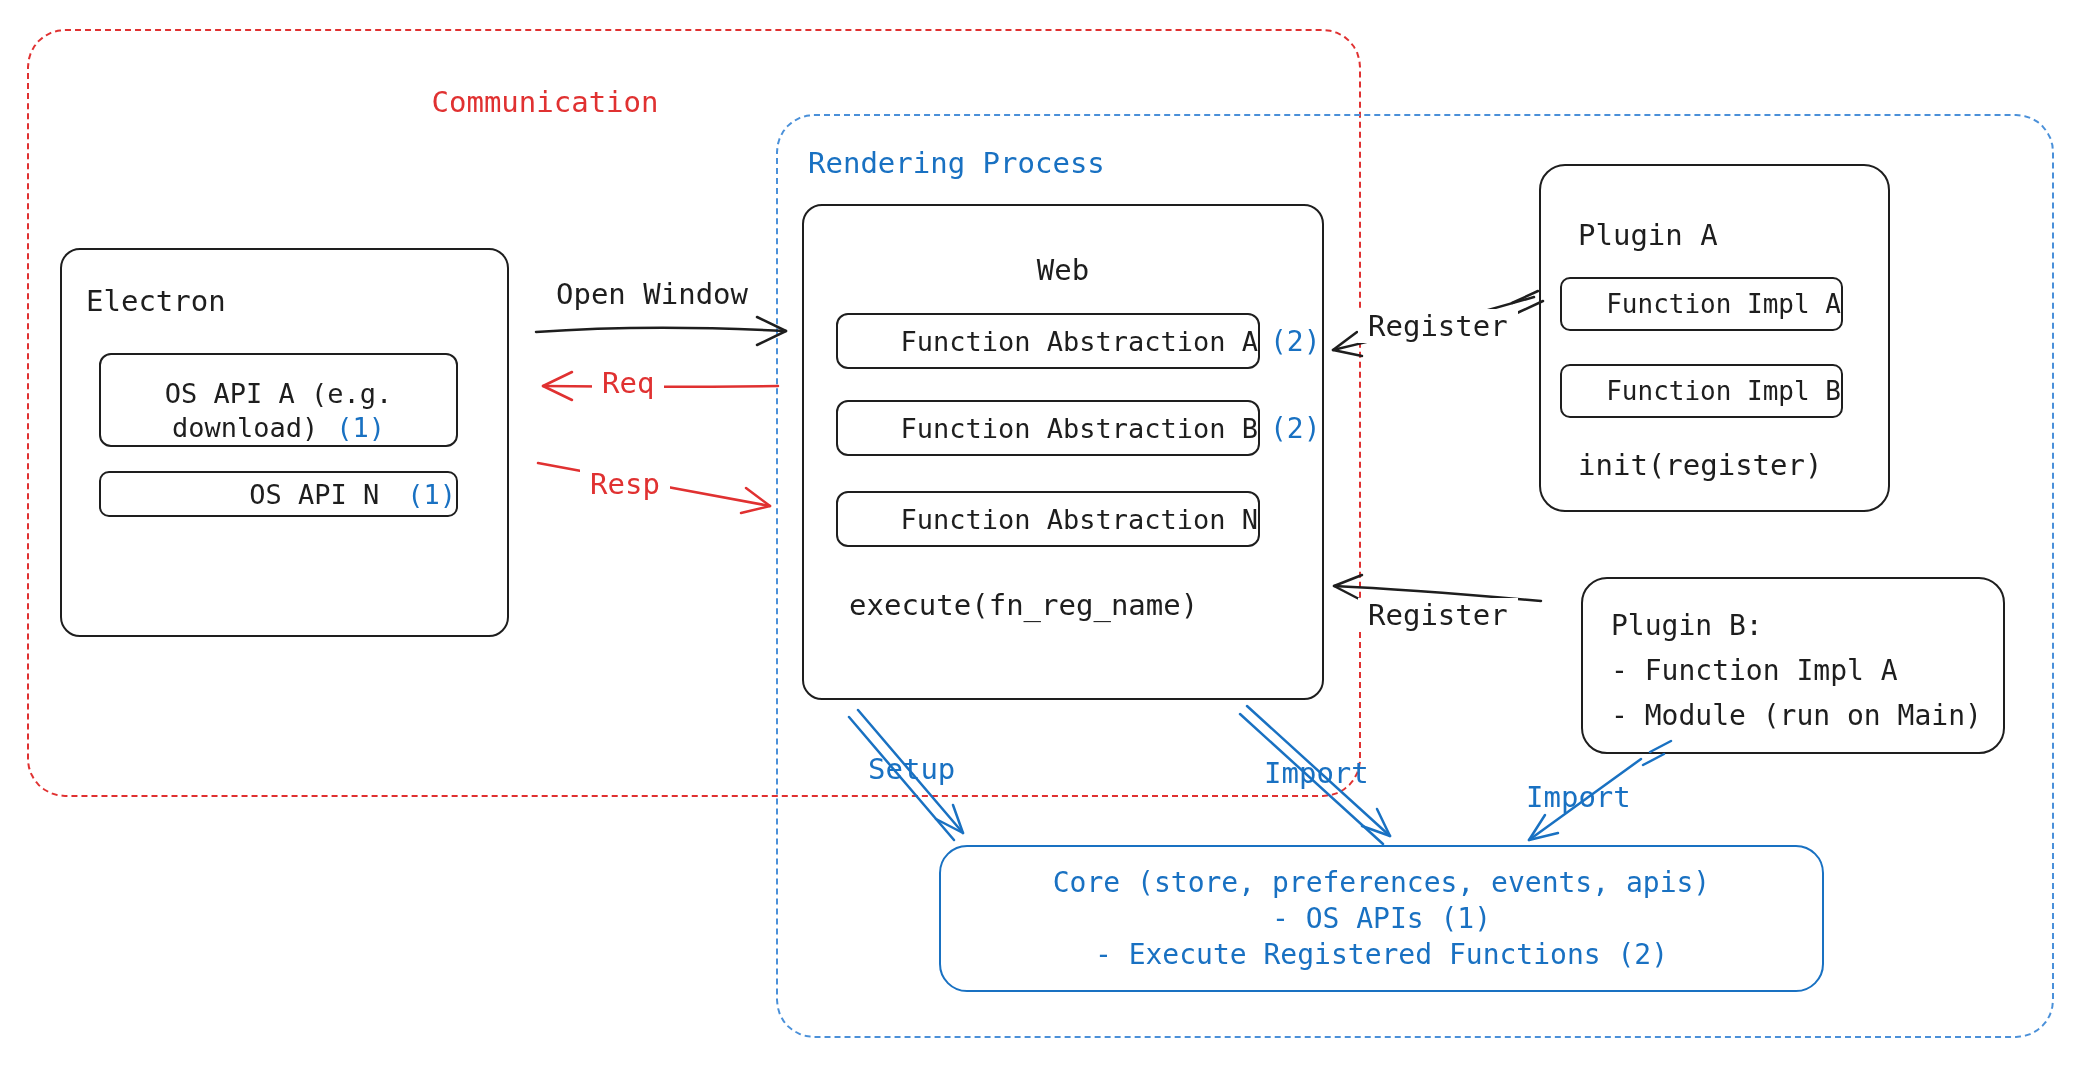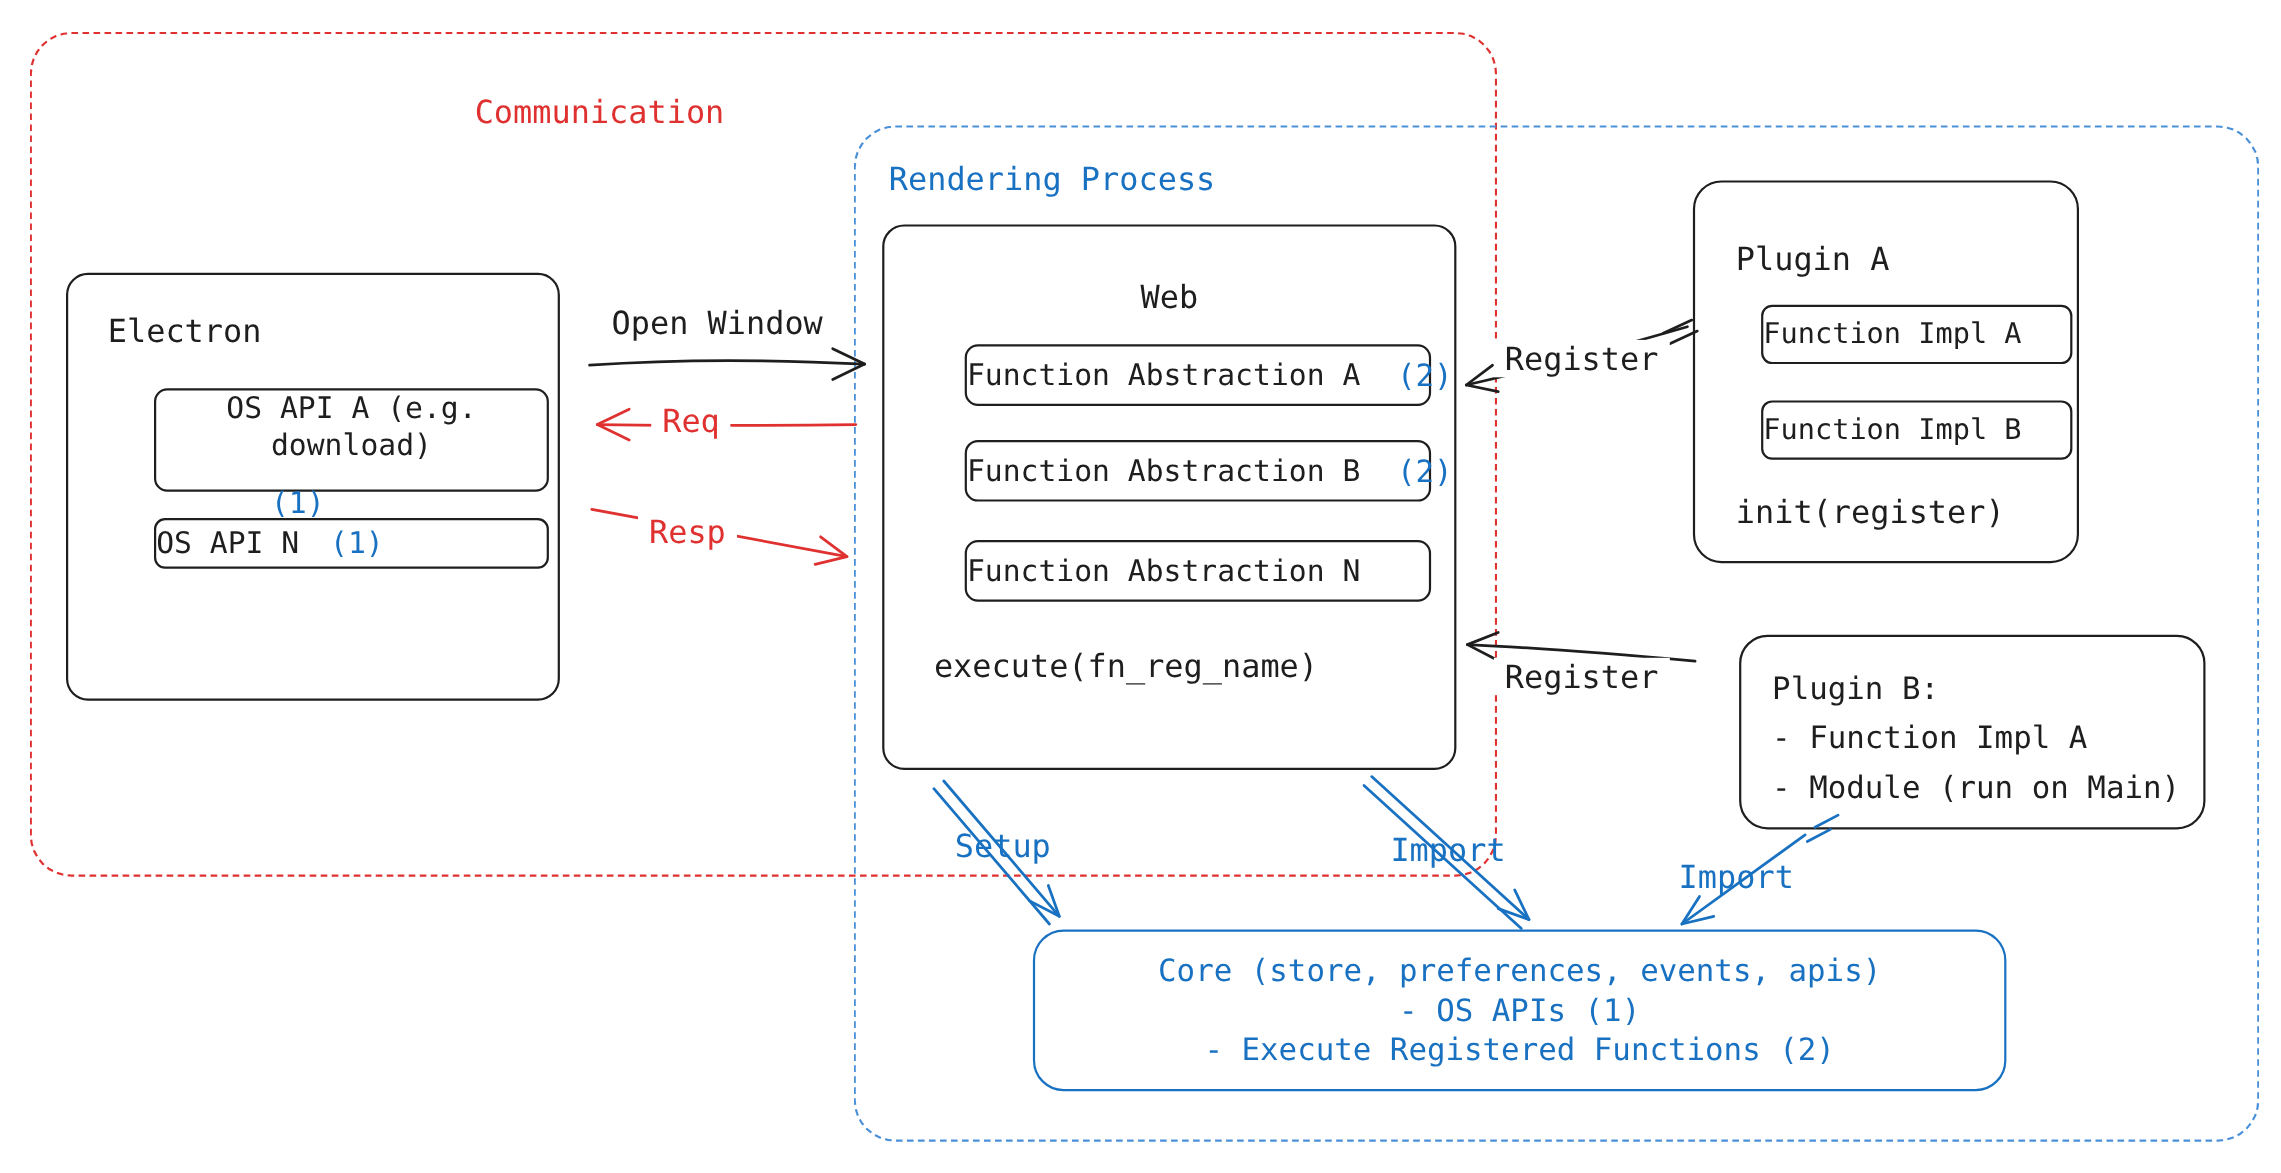--- a/index.html
+++ b/index.html
@@ -10,22 +10,22 @@
   }
   .canvas { position:relative; width:2074px; height:1066px; background:#ffffff; overflow:hidden; }
   .abs { position:absolute; }
 
   .region-red  { border:2.5px dashed #e03131; border-radius:38px; z-index:1; }
   .region-blue { border:2.5px dashed #4a90d9; border-radius:38px; z-index:1; }
 
   .solid-box { border:2.5px solid #1e1e1e; border-radius:20px; background:transparent; z-index:2; }
   .item-box  {
     border:2.5px solid #1e1e1e; border-radius:12px; background:transparent;
-    display:flex; align-items:center; justify-content:flex-start;
-    font-size:27px; white-space:nowrap; z-index:3;margin-left:41px;
+    display:flex; align-items:center; justify-content:flex-end;
+    font-size:27px; white-space:nowrap; z-index:3;
   }
 
   .core-box {
     border:2.5px solid #1971c2; border-radius:28px;
     display:flex; flex-direction:column; align-items:center; justify-content:center;
     color:#1971c2; font-size:28px; line-height:36px; text-align:center; z-index:2;
   }
 
   .red  { color:#e03131; }
   .blue { color:#1971c2; }
@@ -46,24 +46,24 @@
 
   <div class="abs region-red" style="left:27px; top:29px; width:1334px; height:768px;"></div>
   <div class="abs region-blue" style="left:776px; top:114px; width:1278px; height:924px;"></div>
 
   <div class="abs label red" style="left:395px; top:84px; width:300px; text-align:center; line-height:36px;">
     <div>Communication</div>
   </div>
   <div class="abs label blue" style="left:808px; top:146px;">Rendering Process</div>
 
   <div class="abs solid-box" style="left:60px; top:248px; width:449px; height:389px;">
-    <div class="abs label" style="left:36px; top:34px;">Electron</div>
+    <div class="abs label" style="left:24px; top:34px;">Electron</div>
     <div class="abs item-box" style="left:37px; top:103px; width:359px; height:94px; flex-direction:column; line-height:34px;">
       <div>OS API A (e.g.</div>
-      <div style="display:flex; gap:18px;flex-direction:column;">
+      <div style="display:flex; gap:18px;">
         <span>download)</span>
         <span class="blue">(1)</span>
       </div>
     </div>
     <div class="abs item-box" style="left:37px; top:221px; width:359px; height:46px; gap:28px; border-radius:10px;">
       <span>OS API N</span>
       <span class="blue">(1)</span>
     </div>
   </div>
 

